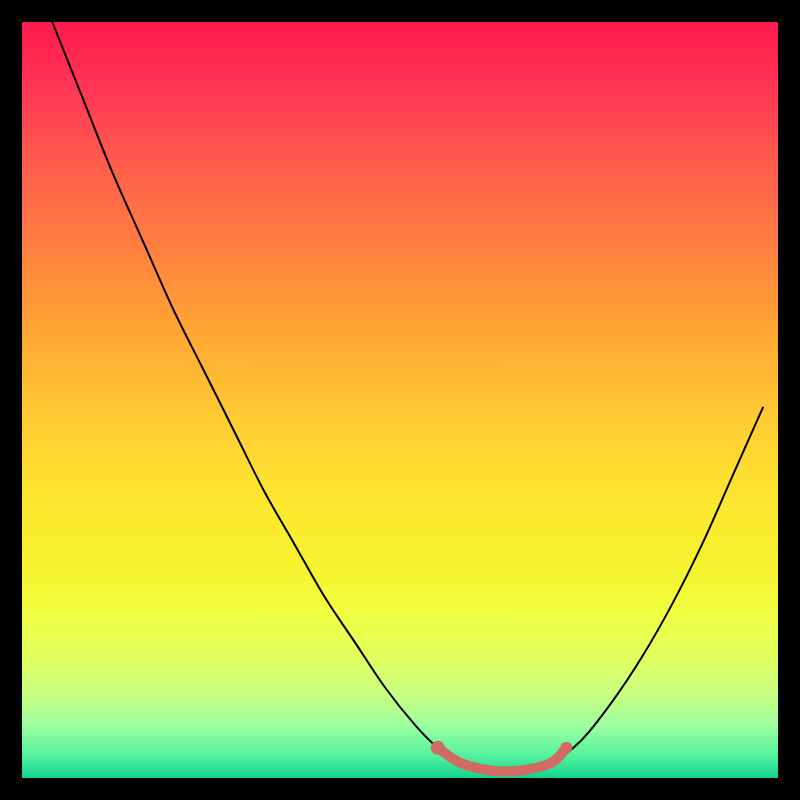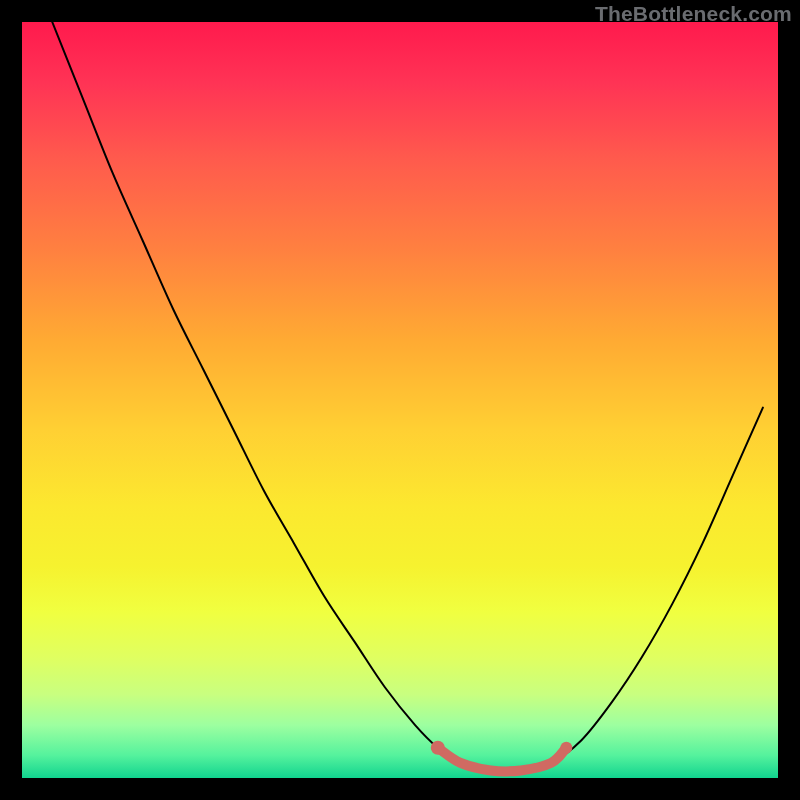--- a/index.html
+++ b/index.html
@@ -41,14 +41,13 @@
 <div class="chart-container">
   <div class="plot-area"></div>
 
   <svg class="curve" viewBox="0 0 756 756" preserveAspectRatio="none">
     <path id="bottleneck-path" fill="none" stroke-width="2" stroke-linecap="round" d="M 30.240000000000002 0 C 35.28 12.600000000000003, 50.400000000000006 50.400000000000034, 60.480000000000004 75.60000000000002 C 70.56 100.80000000000001, 80.64 127.25999999999993, 90.72 151.19999999999993 C 100.8 175.13999999999993, 110.88000000000001 196.56, 120.96000000000001 219.24 C 131.04000000000002 241.92000000000002, 141.12 265.86, 151.20000000000002 287.28000000000003 C 161.28000000000003 308.70000000000005, 171.36 327.6, 181.44 347.76 C 191.51999999999998 367.91999999999996, 201.6 388.08000000000004, 211.68 408.24 C 221.76000000000002 428.4, 231.84000000000003 449.82, 241.92000000000002 468.71999999999997 C 252 487.61999999999995, 262.08 504, 272.15999999999997 521.64 C 282.23999999999995 539.28, 292.32000000000005 558.18, 302.40000000000003 574.56 C 312.48 590.9399999999999, 322.56 604.8000000000001, 332.64 619.9200000000001 C 342.71999999999997 635.0400000000001, 352.8 651.42, 362.88 665.28 C 372.96 679.14, 384.3 693, 393.12 703.08 C 401.94 713.1600000000001, 408.24 719.46, 415.8 725.76 C 423.36 732.06, 429.65999999999997 737.1, 438.47999999999996 740.88 C 447.29999999999995 744.66, 458.64 747.1800000000001, 468.71999999999997 748.44 C 478.79999999999995 749.7, 488.88000000000005 749.7, 498.96000000000004 748.44 C 509.04 747.1800000000001, 519.1199999999999 745.92, 529.1999999999999 740.88 C 539.28 735.84, 549.3599999999999 728.2800000000001, 559.4399999999999 718.2 C 569.52 708.12, 579.6 694.26, 589.6800000000001 680.4 C 599.7600000000001 666.54, 609.8399999999999 651.42, 619.92 635.04 C 630 618.66, 640.0799999999999 601.02, 650.16 582.12 C 660.24 563.22, 670.3199999999999 543.06, 680.4 521.64 C 690.48 500.21999999999997, 700.56 476.28, 710.64 453.59999999999997 C 720.72 430.91999999999996, 735.84 396.9, 740.88 385.56" stroke="#000000"></path>
     <path id="optimal-path" fill="none" stroke-width="10" stroke-linecap="round" d="M 415.8 725.76 C 419.58 728.28, 429.65999999999997 737.1, 438.47999999999996 740.88 C 447.29999999999995 744.66, 458.64 747.1800000000001, 468.71999999999997 748.44 C 478.79999999999995 749.7, 488.88000000000005 749.7, 498.96000000000004 748.44 C 509.04 747.1800000000001, 521.64 744.66, 529.1999999999999 740.88 C 536.7599999999999 737.1, 541.8 728.28, 544.3199999999999 725.76" stroke="#d06a62"></path>
     <circle id="optimal-start-dot" r="7" cx="415.8" cy="725.76" fill="#d06a62"></circle>
     <circle id="optimal-end-dot" r="6" cx="544.3199999999999" cy="725.76" fill="#d06a62"></circle>
   </svg>
 
-  <div class="attribution">TheBottleneck.com</div>
 </div>
 
 </body></html>

